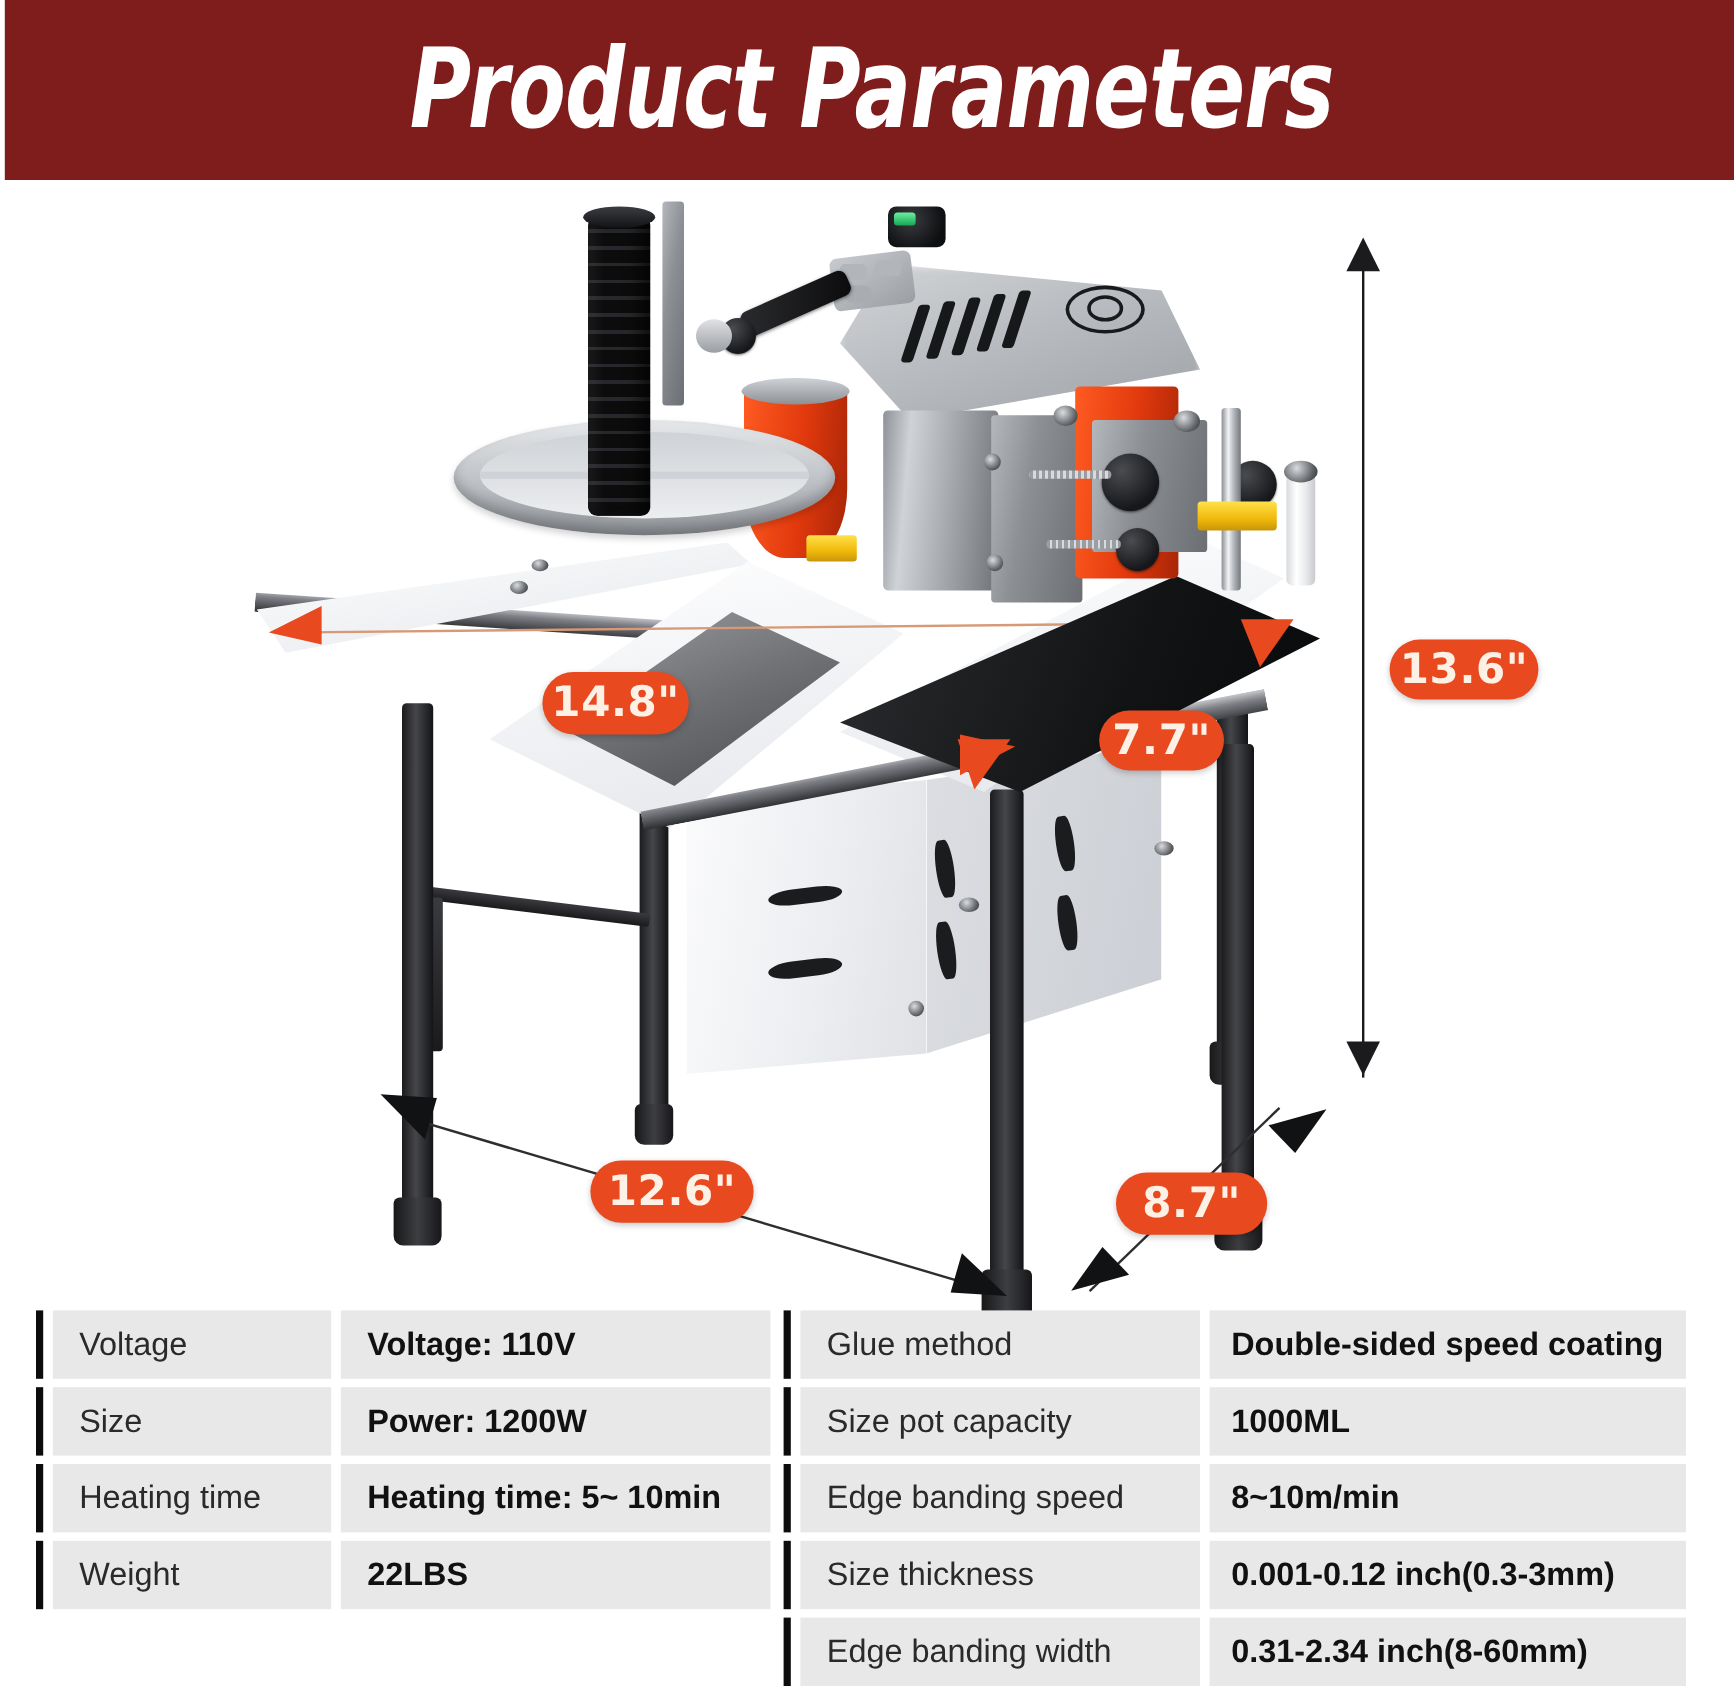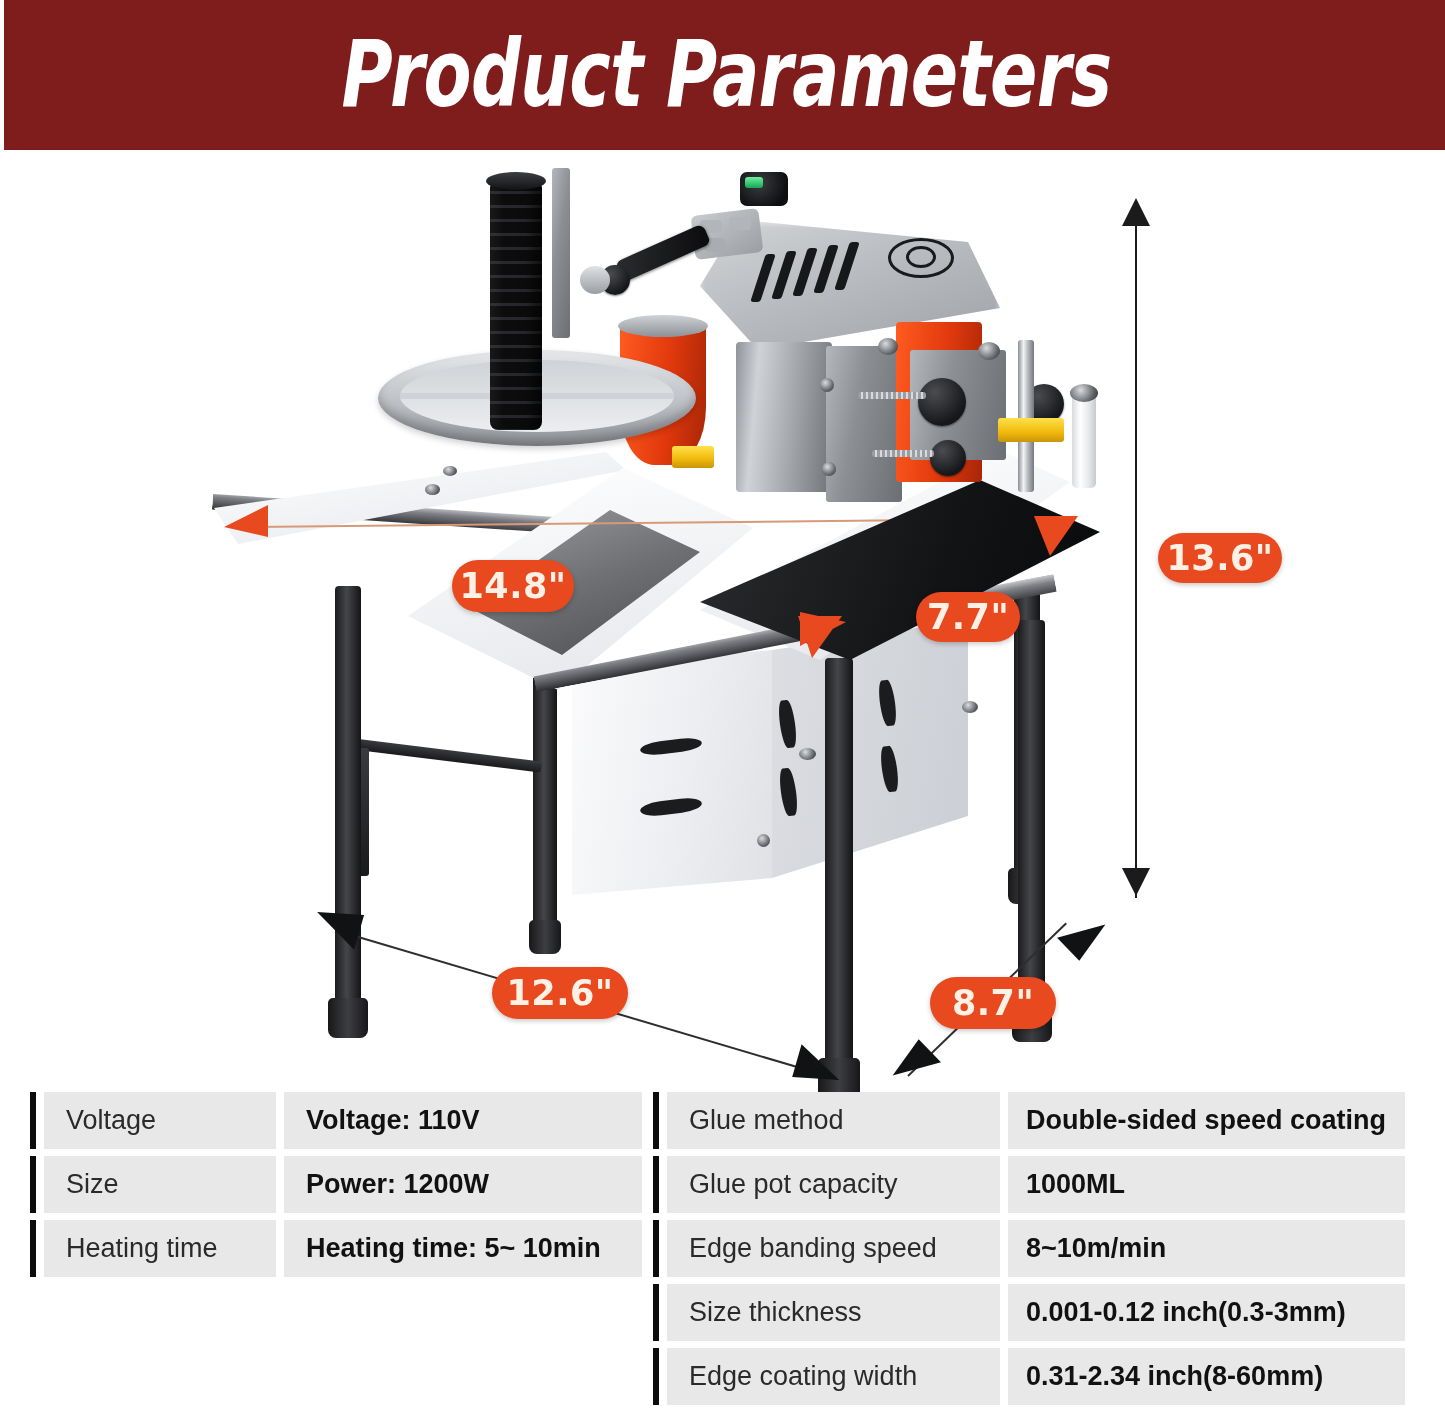--- a/index.html
+++ b/index.html
@@ -304,43 +304,48 @@
     <div class="spec-row">
       <div class="accent"></div>
       <div class="cell key">Size</div>
       <div class="cell val">Power: 1200W</div>
     </div>
     <div class="spec-row">
       <div class="accent"></div>
       <div class="cell key">Heating time</div>
       <div class="cell val">Heating time: 5~ 10min</div>
     </div>
+    <div class="spec-row">
+      <div class="accent"></div>
+      <div class="cell key">Weight</div>
+      <div class="cell val">22LBS</div>
+    </div>
   </div>
 
   <div class="spec-table right">
     <div class="spec-row">
       <div class="accent"></div>
       <div class="cell key">Glue method</div>
       <div class="cell val">Double-sided speed coating</div>
     </div>
     <div class="spec-row">
       <div class="accent"></div>
-      <div class="cell key">Glue pot capacity</div>
+      <div class="cell key">Size pot capacity</div>
       <div class="cell val">1000ML</div>
     </div>
     <div class="spec-row">
       <div class="accent"></div>
       <div class="cell key">Edge banding speed</div>
       <div class="cell val">8~10m/min</div>
     </div>
     <div class="spec-row">
       <div class="accent"></div>
       <div class="cell key">Size thickness</div>
       <div class="cell val">0.001-0.12 inch(0.3-3mm)</div>
     </div>
     <div class="spec-row">
       <div class="accent"></div>
-      <div class="cell key">Edge coating width</div>
+      <div class="cell key">Edge banding width</div>
       <div class="cell val">0.31-2.34 inch(8-60mm)</div>
     </div>
   </div>
 
 </div>
 
 </body></html>

